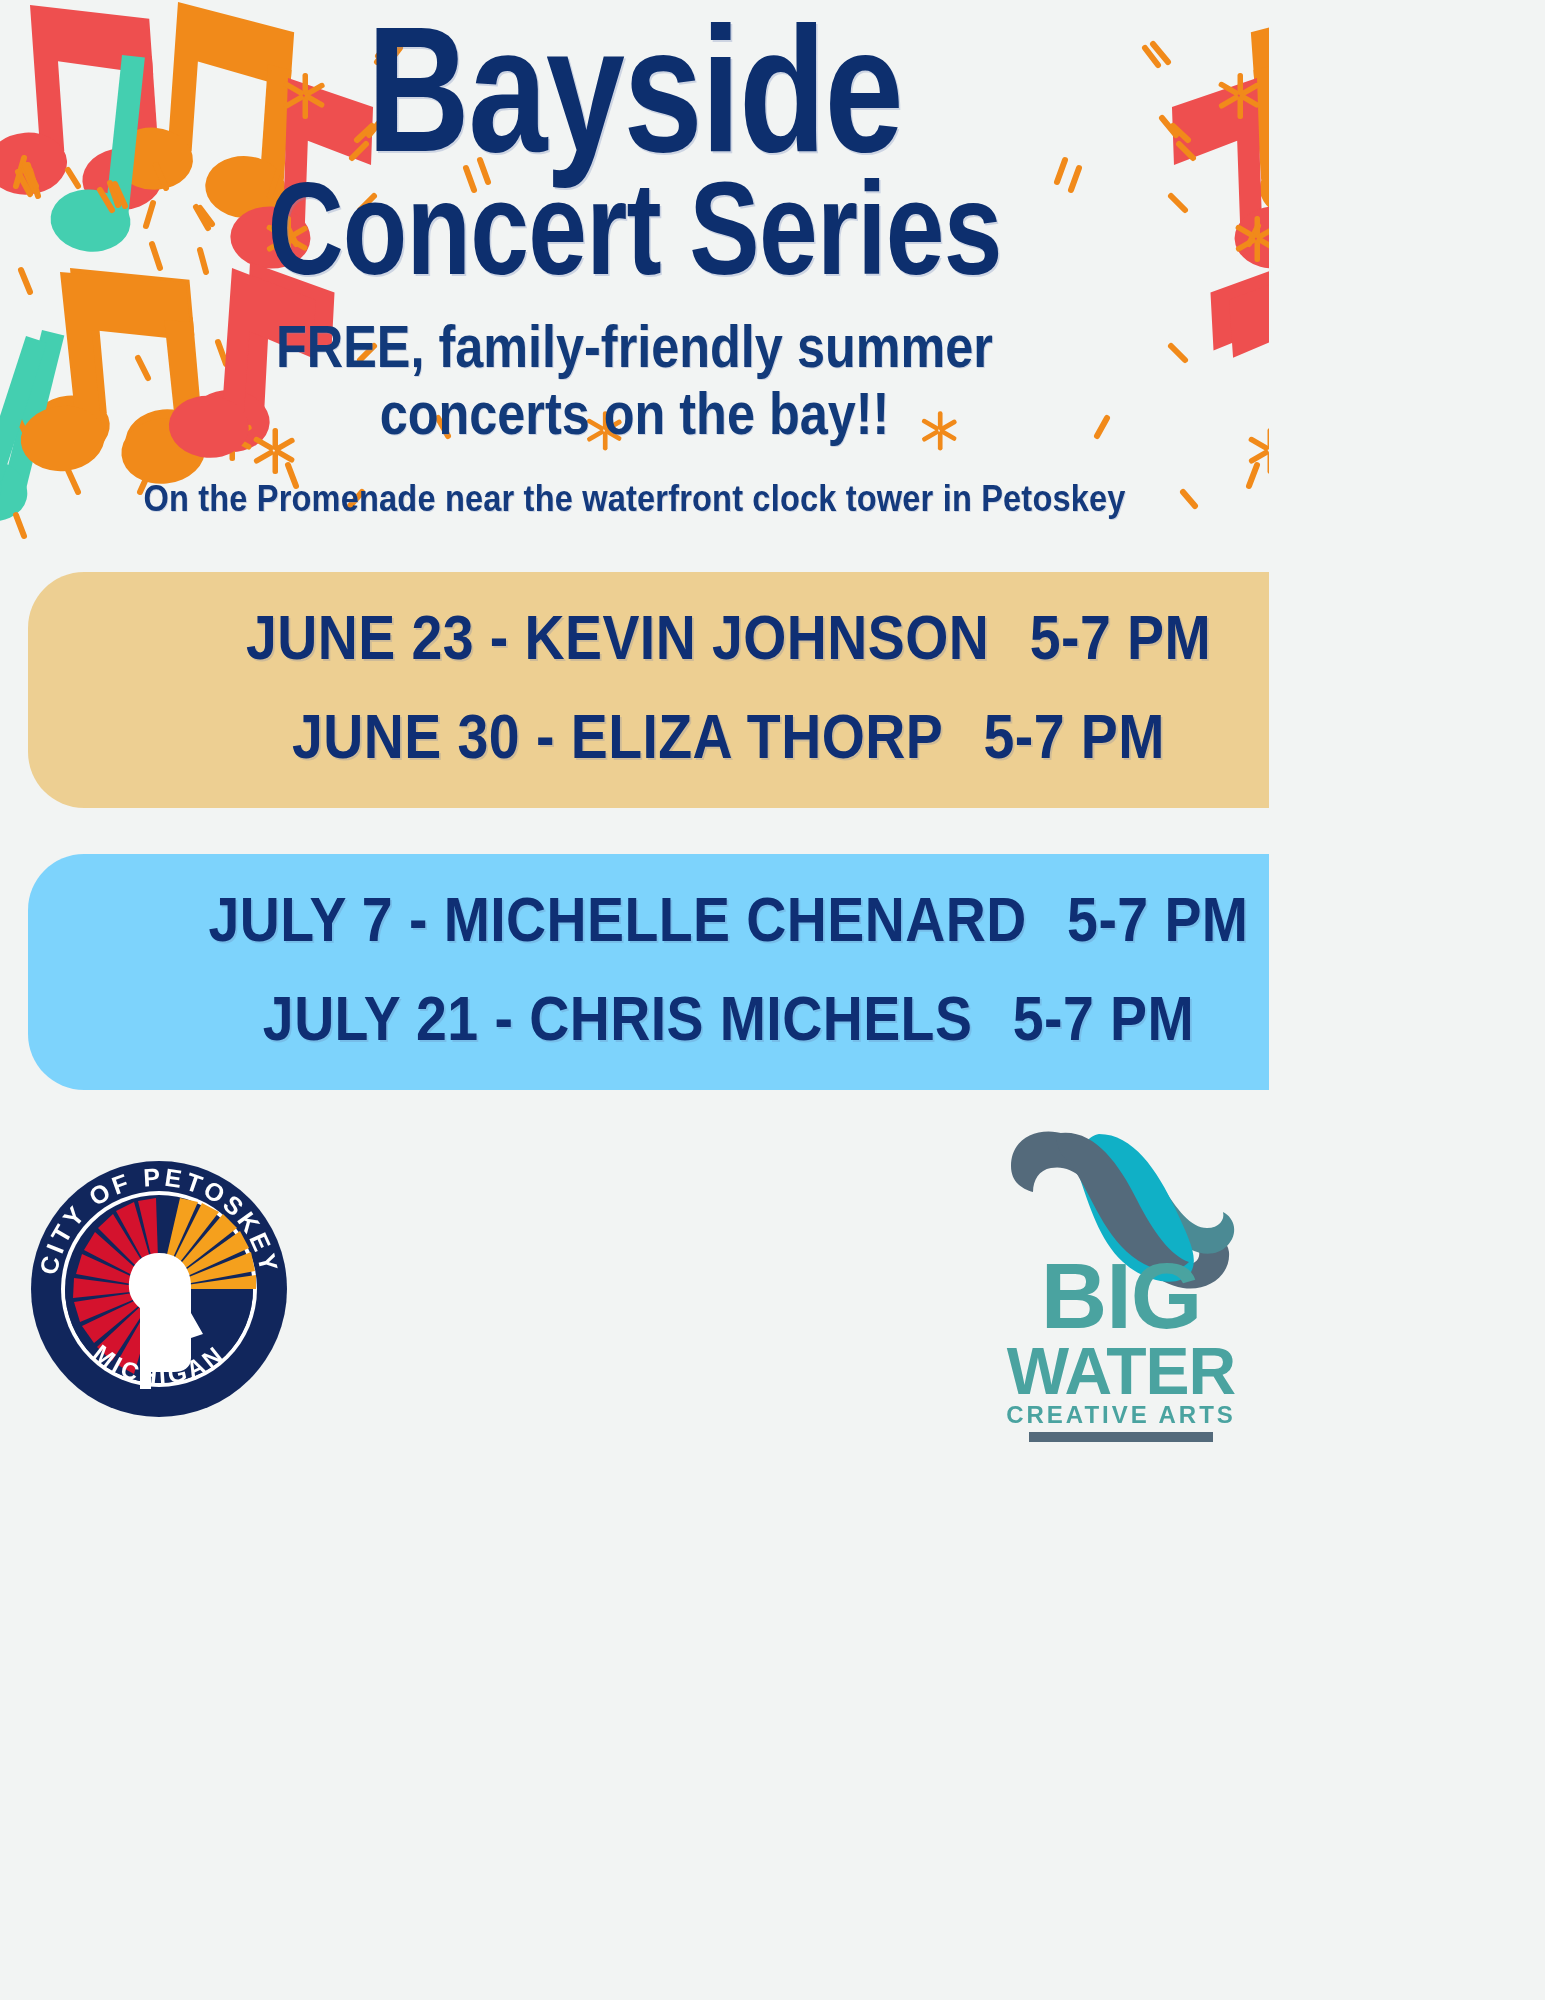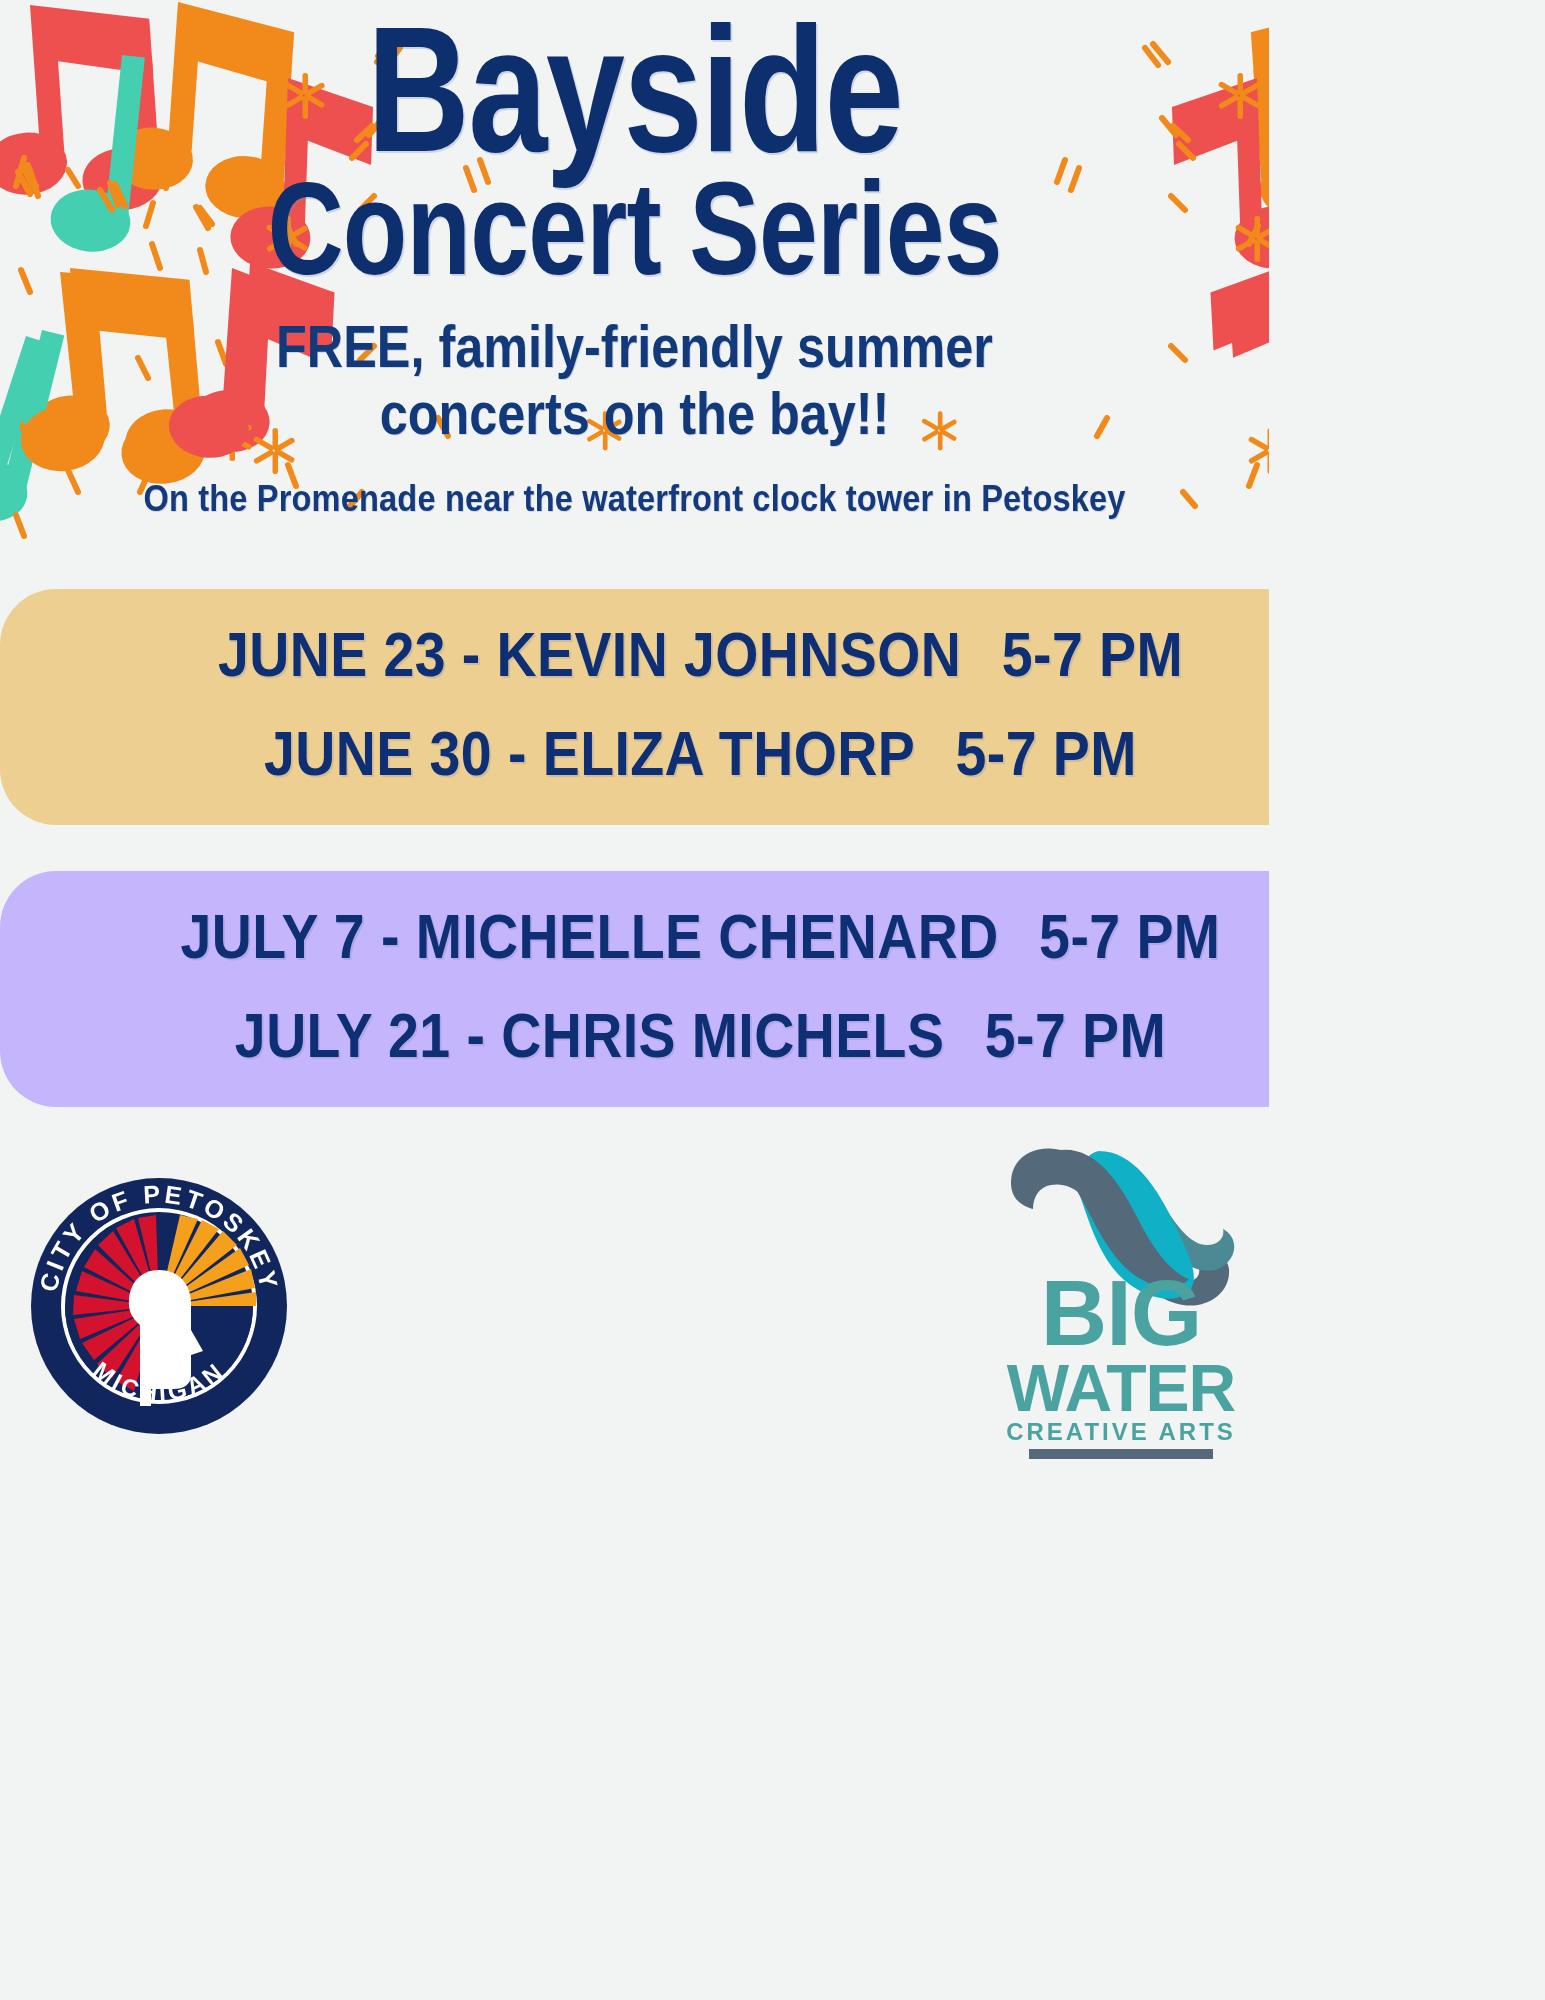--- a/index.html
+++ b/index.html
@@ -59,21 +59,21 @@
     font-size:37px;
     color:#143a7d;
     transform:scaleX(.88);
     transform-origin:center top;
     margin:30px 0 0 0;
     letter-spacing:.2px;
     text-shadow:1px 1px 0 rgba(120,140,190,.30);
   }
 
   
-  .bands{position:relative;z-index:3;margin-top:69px;}
+  .bands{position:relative;z-index:3;margin-top:52px;padding-left:28px;}
   .band{
     width:1401px;
     margin:0 auto 46px auto;
     border-radius:56px;
     padding:34px 0 40px 0;
     box-sizing:border-box;
     text-align:center;
   }
   .band-row{
     font-family:"Liberation Sans", sans-serif;
@@ -318,21 +318,21 @@
 
     <div class="band" style="background:#edcf92">
       <div class="band-row">
         <span>JUNE 23 - KEVIN JOHNSON</span><span class="gap"></span><span>5-7 PM</span>
       </div>
       <div class="band-row">
         <span>JUNE 30 - ELIZA THORP</span><span class="gap"></span><span>5-7 PM</span>
       </div>
     </div>
 
-    <div class="band" style="background:#c4b5fd">
+    <div class="band" style="background:#7dd3fc">
       <div class="band-row">
         <span>JULY 7 - MICHELLE CHENARD</span><span class="gap"></span><span>5-7 PM</span>
       </div>
       <div class="band-row">
         <span>JULY 21 - CHRIS MICHELS</span><span class="gap"></span><span>5-7 PM</span>
       </div>
     </div>
 
   </div>
 

